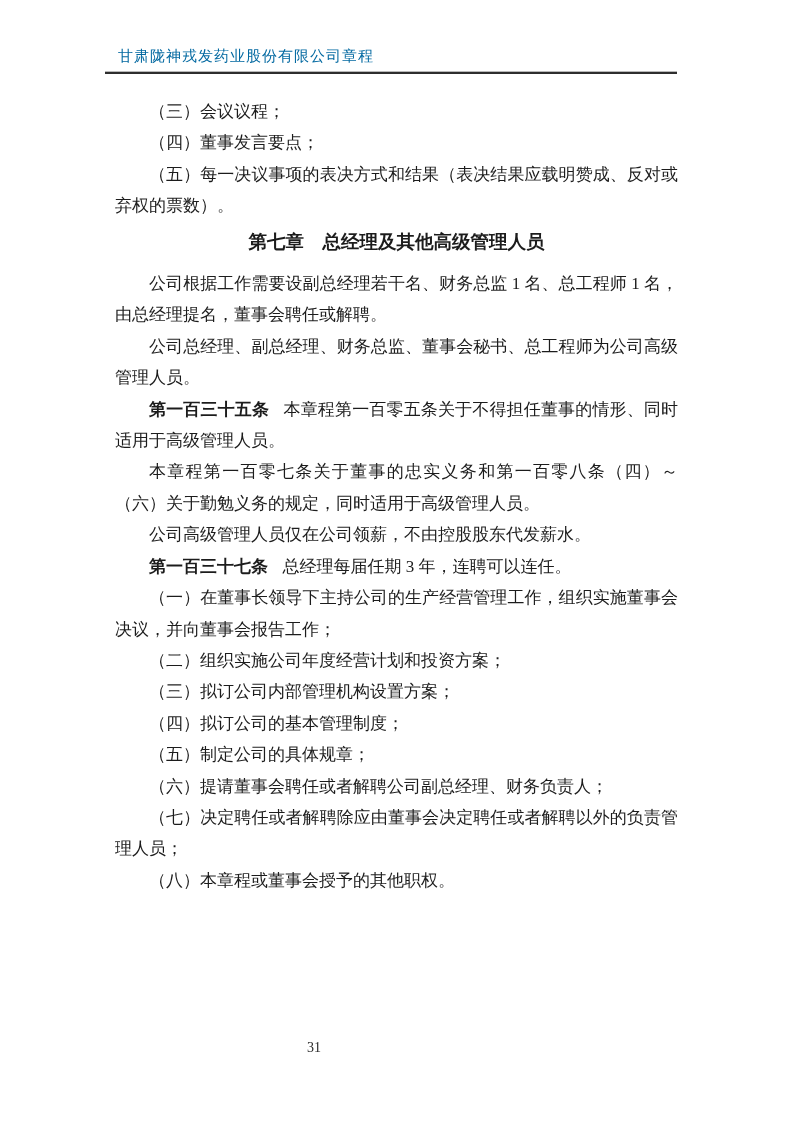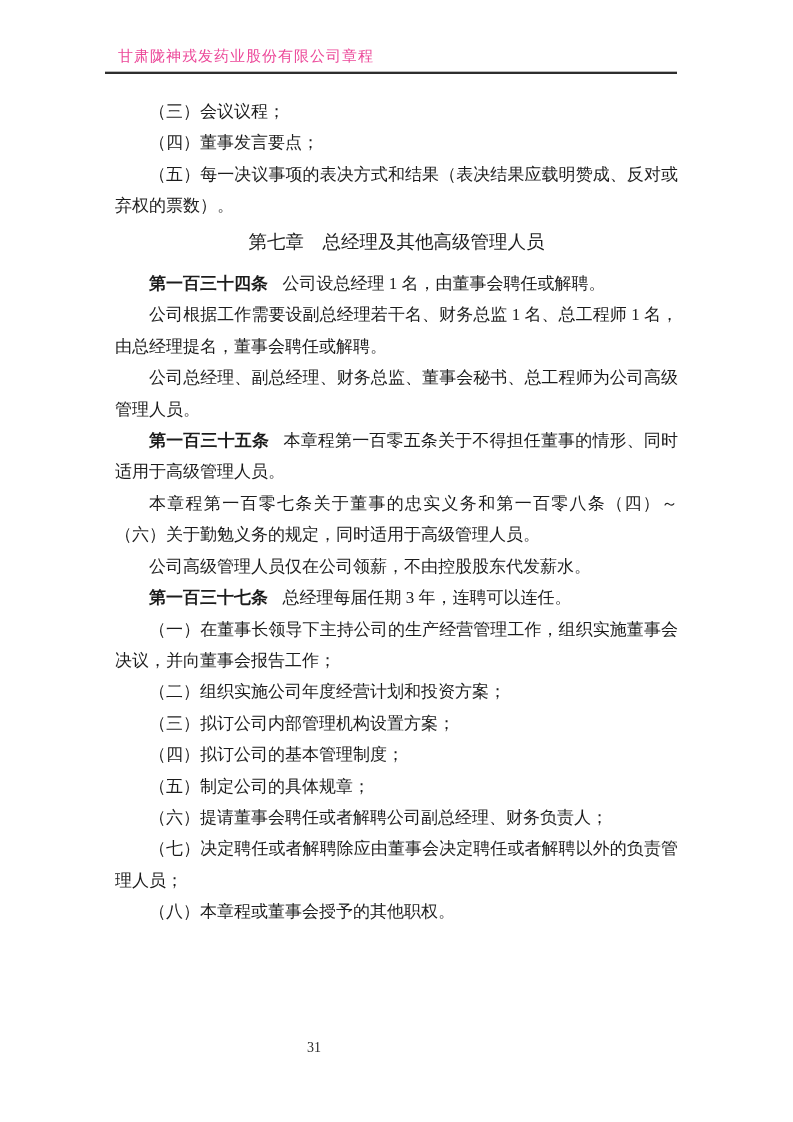--- a/index.html
+++ b/index.html
@@ -21,21 +21,21 @@
   
   .header {
     position: absolute;
     top: 46px;
     left: 105px;
     width: 572px;
   }
   .header-title {
     font-size: 15px;
     letter-spacing: 1px;
-    color: #ec4899;
+    color: #0369a1;
     padding-left: 13px;
     line-height: 20px;
   }
   .header-rule {
     margin-top: 5px;
     height: 2px;
     background: #2e2e2e;
     border-top: 1px solid #b9b9b9;
   }
   
@@ -52,21 +52,21 @@
     margin: 0;
     text-indent: 2em;
   }
   .lead {
     font-weight: bold;
     margin-right: 0.85em;
   }
   .chapter {
     margin: 5px 0 10px 0;
     font-size: 18.5px;
-    font-weight: normal;
+    font-weight: bold;
     text-align: center;
     text-indent: 0;
     line-height: 31.4px;
   }
   .chapter-num {
     margin-right: 1em;
   }
   
   .footer {
     position: absolute;
@@ -87,21 +87,20 @@
   <div class="header">
     <div class="header-title">甘肃陇神戎发药业股份有限公司章程</div>
     <div class="header-rule"></div>
   </div>
 
   <div class="content" id="content">
       <p class="para"><span>（三）会议议程；</span></p>
       <p class="para"><span>（四）董事发言要点；</span></p>
       <p class="para"><span>（五）每一决议事项的表决方式和结果（表决结果应载明赞成、反对或弃权的票数）。</span></p>
       <h2 class="chapter"><span class="chapter-num">第七章</span><span>总经理及其他高级管理人员</span></h2>
-      <p class="para"><span class="lead">第一百三十四条</span><span>公司设总经理 1 名，由董事会聘任或解聘。</span></p>
       <p class="para"><span>公司根据工作需要设副总经理若干名、财务总监 1 名、总工程师 1 名，由总经理提名，董事会聘任或解聘。</span></p>
       <p class="para"><span>公司总经理、副总经理、财务总监、董事会秘书、总工程师为公司高级管理人员。</span></p>
       <p class="para"><span class="lead">第一百三十五条</span><span>本章程第一百零五条关于不得担任董事的情形、同时适用于高级管理人员。</span></p>
       <p class="para"><span>本章程第一百零七条关于董事的忠实义务和第一百零八条（四）～（六）关于勤勉义务的规定，同时适用于高级管理人员。</span></p>
       <p class="para"><span>公司高级管理人员仅在公司领薪，不由控股股东代发薪水。</span></p>
       <p class="para"><span class="lead">第一百三十七条</span><span>总经理每届任期 3 年，连聘可以连任。</span></p>
       <p class="para"><span>（一）在董事长领导下主持公司的生产经营管理工作，组织实施董事会决议，并向董事会报告工作；</span></p>
       <p class="para"><span>（二）组织实施公司年度经营计划和投资方案；</span></p>
       <p class="para"><span>（三）拟订公司内部管理机构设置方案；</span></p>
       <p class="para"><span>（四）拟订公司的基本管理制度；</span></p>

